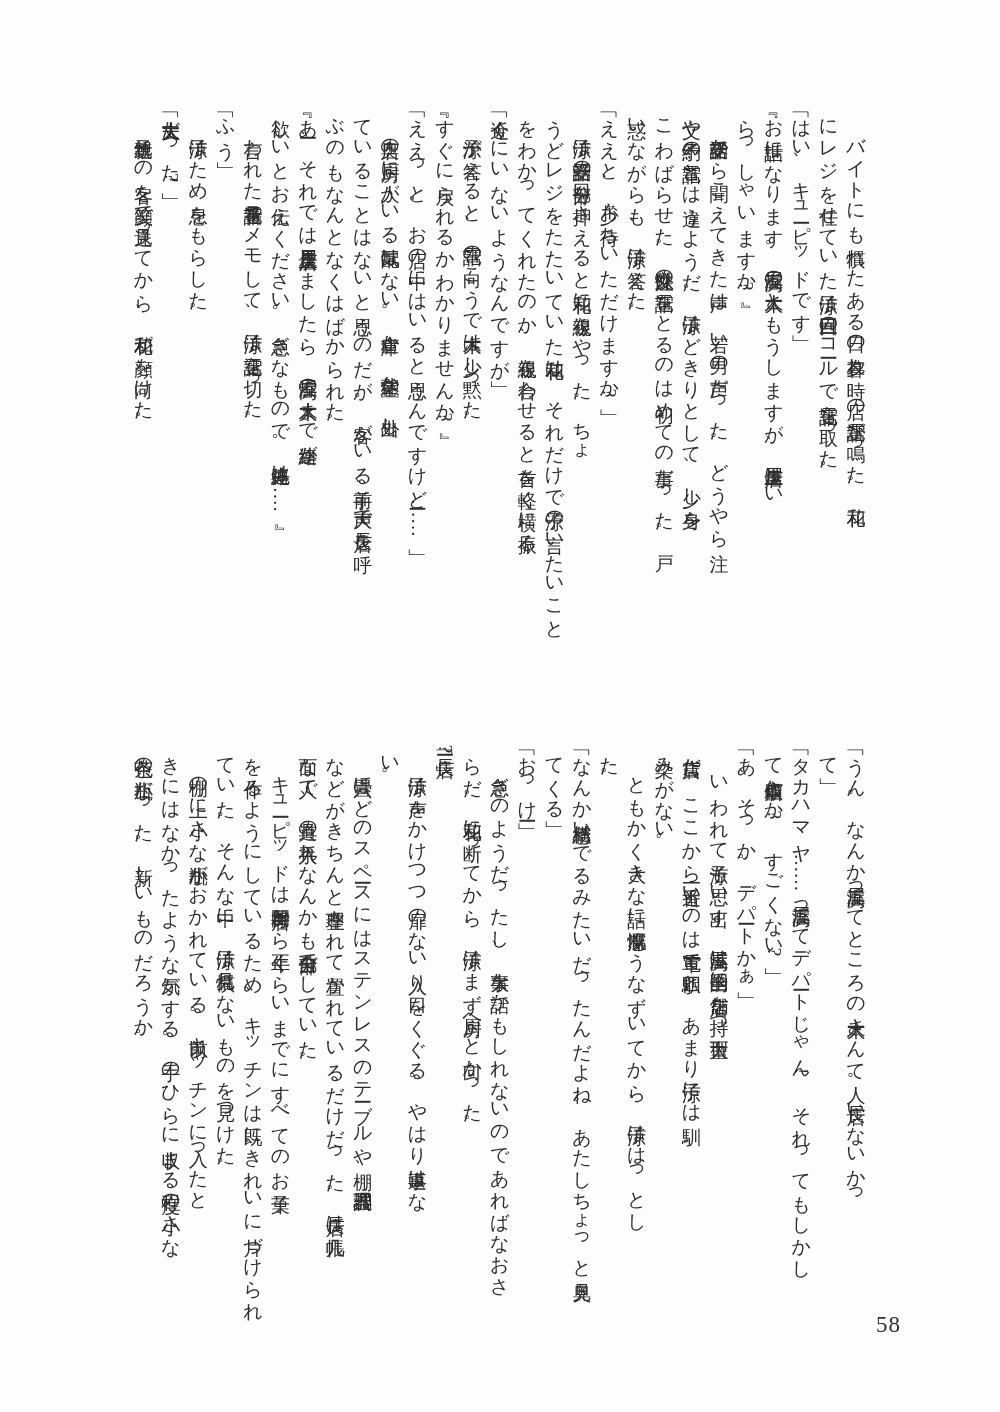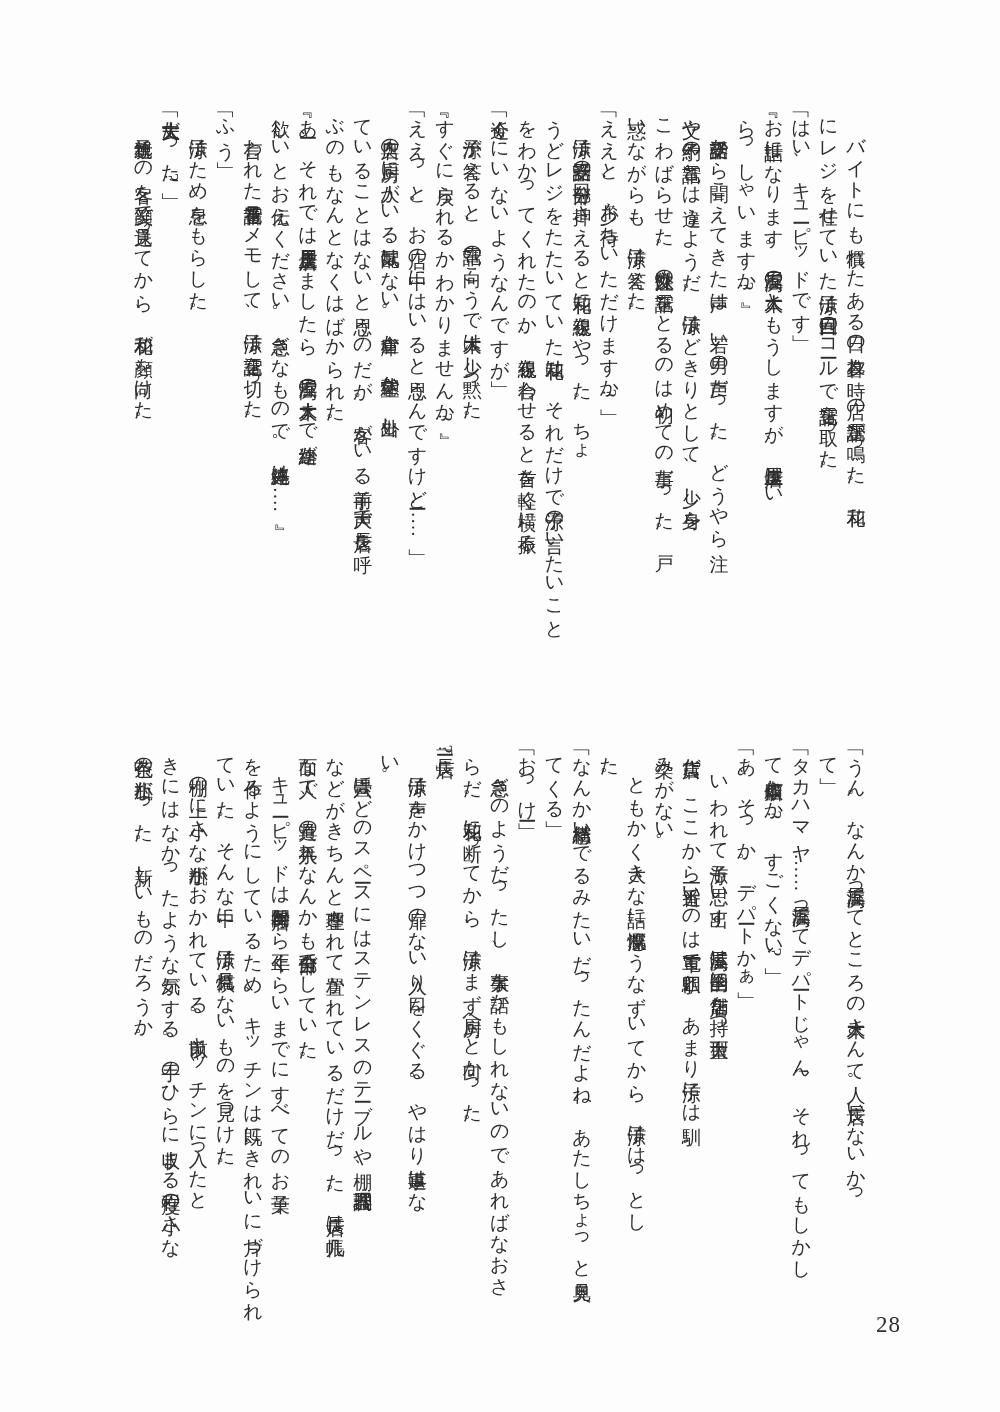--- a/index.html
+++ b/index.html
@@ -112,15 +112,15 @@
       <div class="line">などがきちんと整理されて置かれているだけだった。店長は几帳</div>
       <div class="line">面な人で、道具の手入れなんかも全部自分でしていた。</div>
       <div class="line">　キューピッドは毎日開店から正午くらいまでにすべてのお菓子</div>
       <div class="line">を作るようにしているため、キッチンは既にきれいに片づけられ</div>
       <div class="line">ていた。そんな中に、涼子は見慣れないものを見つけた。</div>
       <div class="line">　棚の上に小さな小瓶がおかれている。以前キッチンに入ったと</div>
       <div class="line">きにはなかったような気がする。手のひらに収まる程度の小さな</div>
       <div class="line">茶色の小瓶だった。新しいものだろうか。</div>
     </div>
 
-  <div class="page-number">28</div>
+  <div class="page-number">58</div>
 
 </div>
 
 </body></html>

